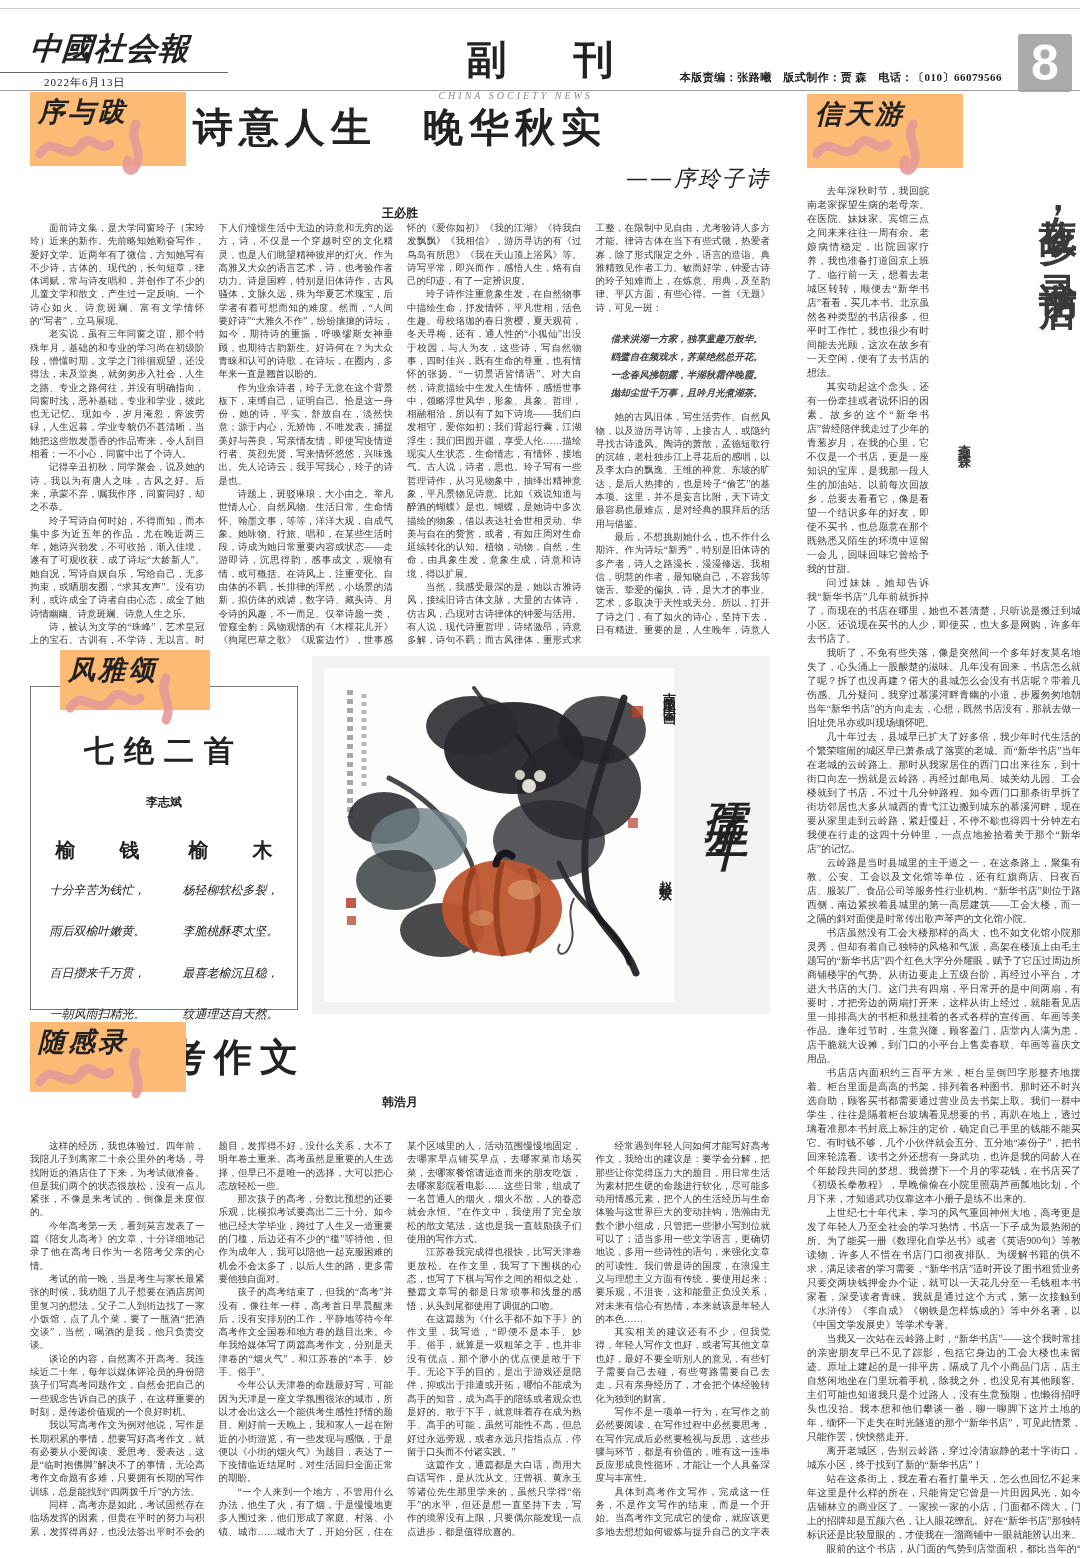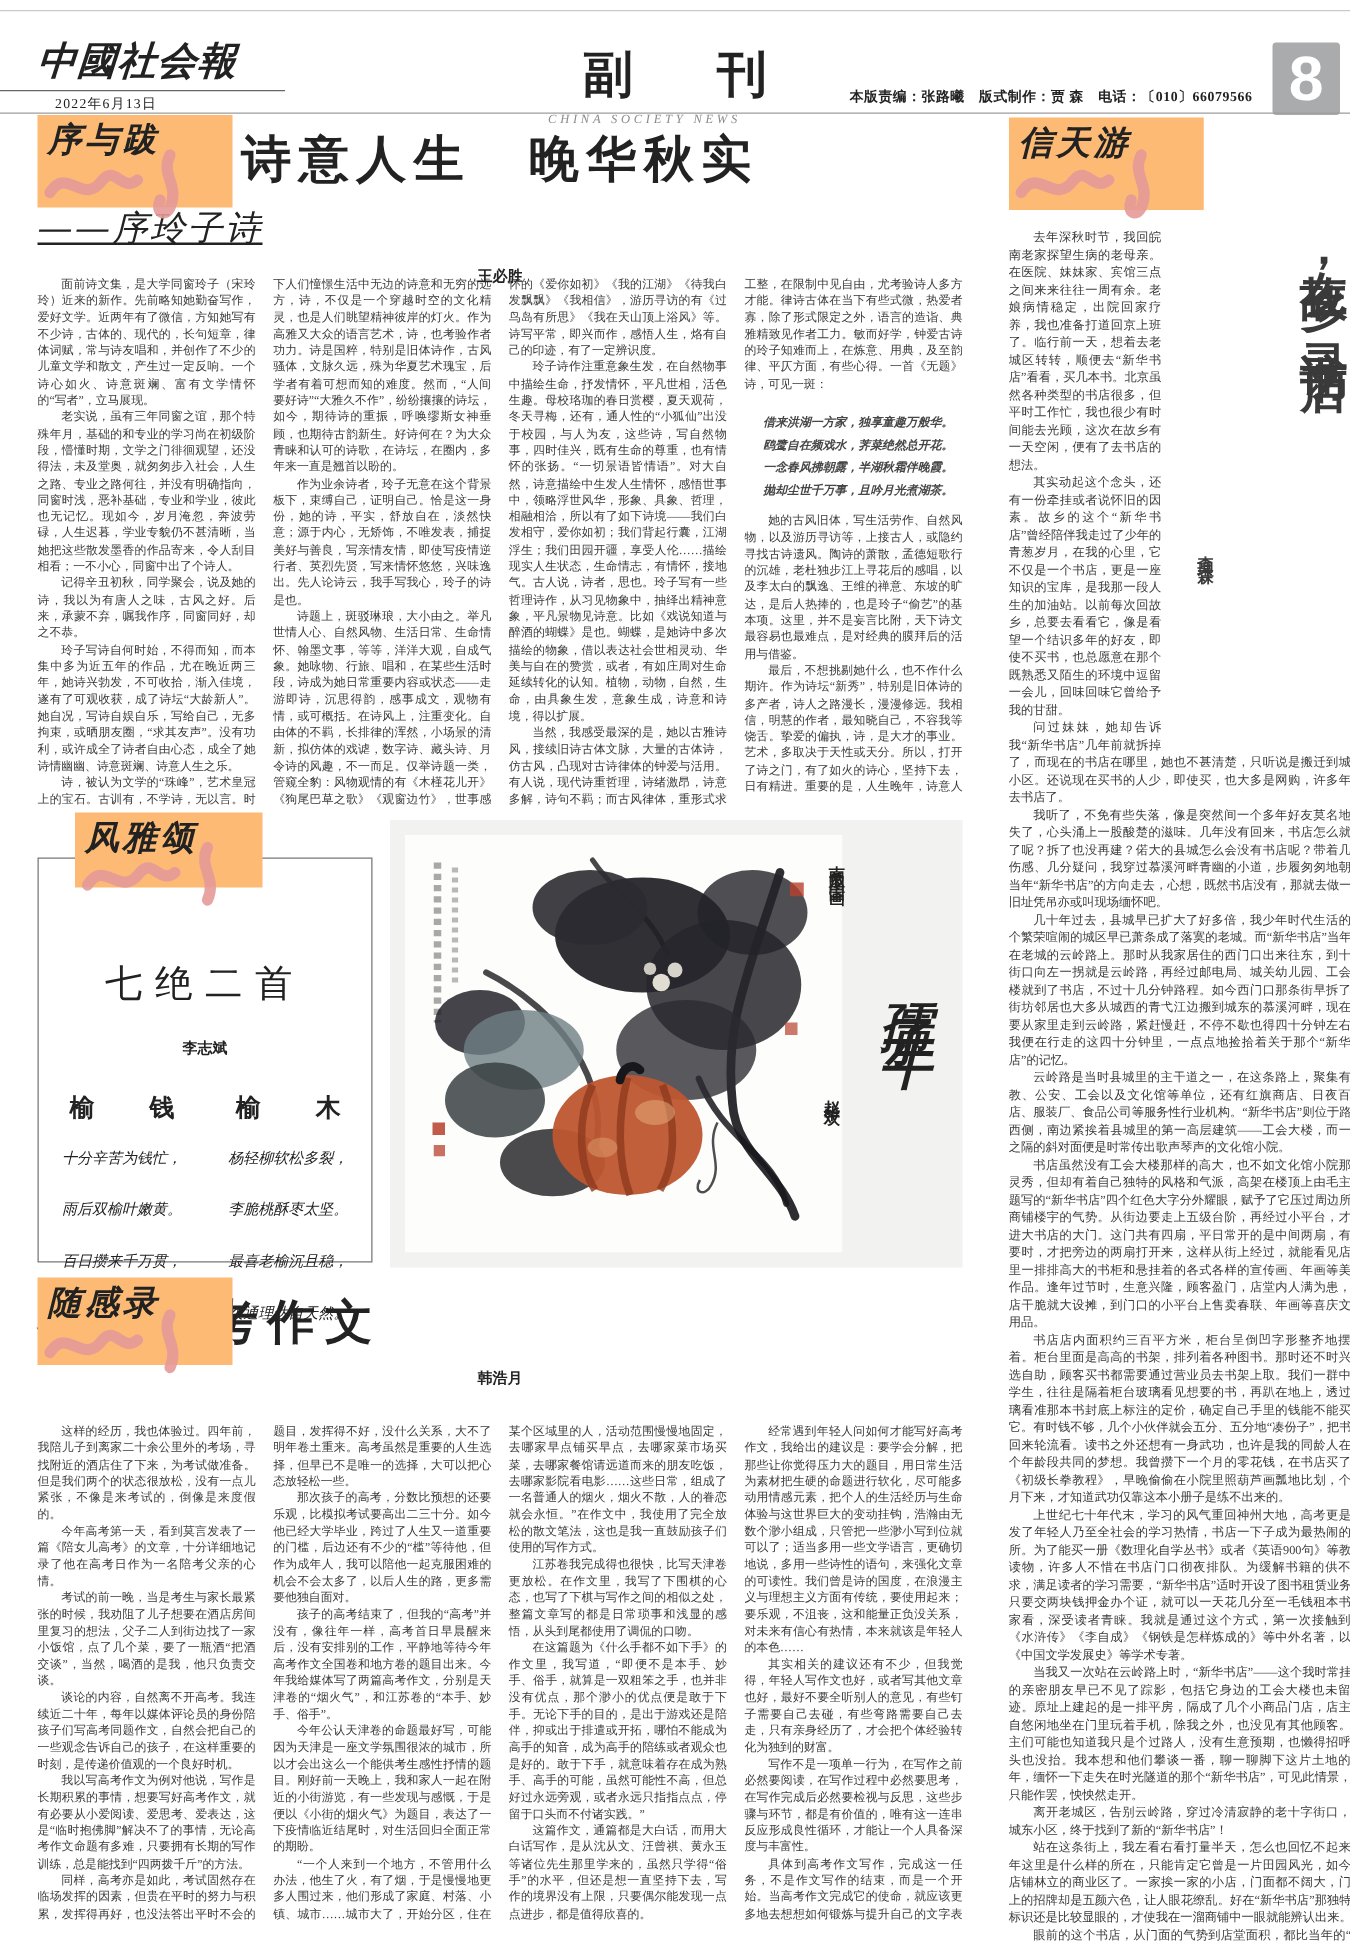--- a/index.html
+++ b/index.html
@@ -24,33 +24,33 @@
   .sec-label{width:156px;height:74px;background:#fdba74;position:relative;overflow:visible;}
   .sec-label .cal{position:absolute;left:8px;top:2px;font-size:27px;font-weight:bold;font-style:italic;
         font-family:"DejaVu Serif",serif;letter-spacing:3px;white-space:nowrap;}
   .sec-label svg{position:absolute;left:2px;top:22px;overflow:visible;}
   
   .left-region{position:absolute;left:30px;top:88px;width:740px;height:1466px;}
   .head1{position:relative;height:134px;}
   .head1 .sec-label{position:absolute;left:0;top:4px;}
   .h-title{text-align:center;font-size:40px;font-weight:900;letter-spacing:6px;padding-top:12px;
         font-family:Liberation Mono, monospace;}
-  .h-sub{text-align:left;font-size:28px;font-style:italic;font-family:"DejaVu Serif",serif;margin-top:9px;letter-spacing:2px;text-decoration:underline;}
+  .h-sub{text-align:right;font-size:22px;font-style:italic;font-family:"DejaVu Serif",serif;margin-top:9px;letter-spacing:2px;}
   .h-author{text-align:center;font-size:12px;font-weight:bold;margin-top:11px;}
   .cols{column-gap:14px;column-fill:auto;overflow:hidden;text-align:justify;color:#3a3a3a;}
   .cols-top{height:428px;column-count:4;font-size:9.5px;line-height:1.4;}
   .para{margin:0;text-indent:2em;}
   .verse{margin:15px 0 9px 1.6em;font-style:italic;font-family:"DejaVu Serif",serif;color:#474747;
         line-height:1.9;font-size:9.5px;font-weight:bold;}
   
   .mid-band{height:358px;margin-top:6px;display:flex;}
   .poem-wrap{width:272px;position:relative;}
   .poem-wrap .sec-label{position:absolute;left:30px;top:-6px;z-index:2;width:150px;height:60px;}
   .poem-box{position:absolute;left:0;top:30px;right:4px;bottom:4px;border:1px solid #777;text-align:center;}
-  .poem-title{font-size:30px;font-weight:400;letter-spacing:10px;margin-top:80px;
+  .poem-title{font-size:30px;font-weight:700;letter-spacing:10px;margin-top:44px;
         font-family:"Liberation Sans","DejaVu Sans",sans-serif;}
   .poem-author{font-size:12px;font-weight:bold;margin-top:22px;}
   .poem-pair{display:flex;justify-content:space-around;margin-top:26px;}
   .pt{font-size:20px;font-weight:800;letter-spacing:12px;padding-left:12px;
         font-family:"Liberation Sans","DejaVu Sans",sans-serif;}
   .pl{font-size:12px;font-style:italic;font-family:"DejaVu Serif",serif;line-height:2.45;margin-top:12px;}
   .artwork{flex:1;margin-left:10px;background:#f2f2f0;position:relative;}
   .art-caption{position:absolute;right:92px;top:26px;writing-mode:vertical-rl;font-size:13px;letter-spacing:4px;font-weight:bold;}
   .art-callig{position:absolute;right:18px;top:112px;writing-mode:vertical-rl;font-size:42px;font-weight:bold;
         font-style:italic;font-family:"DejaVu Serif",serif;letter-spacing:14px;}

